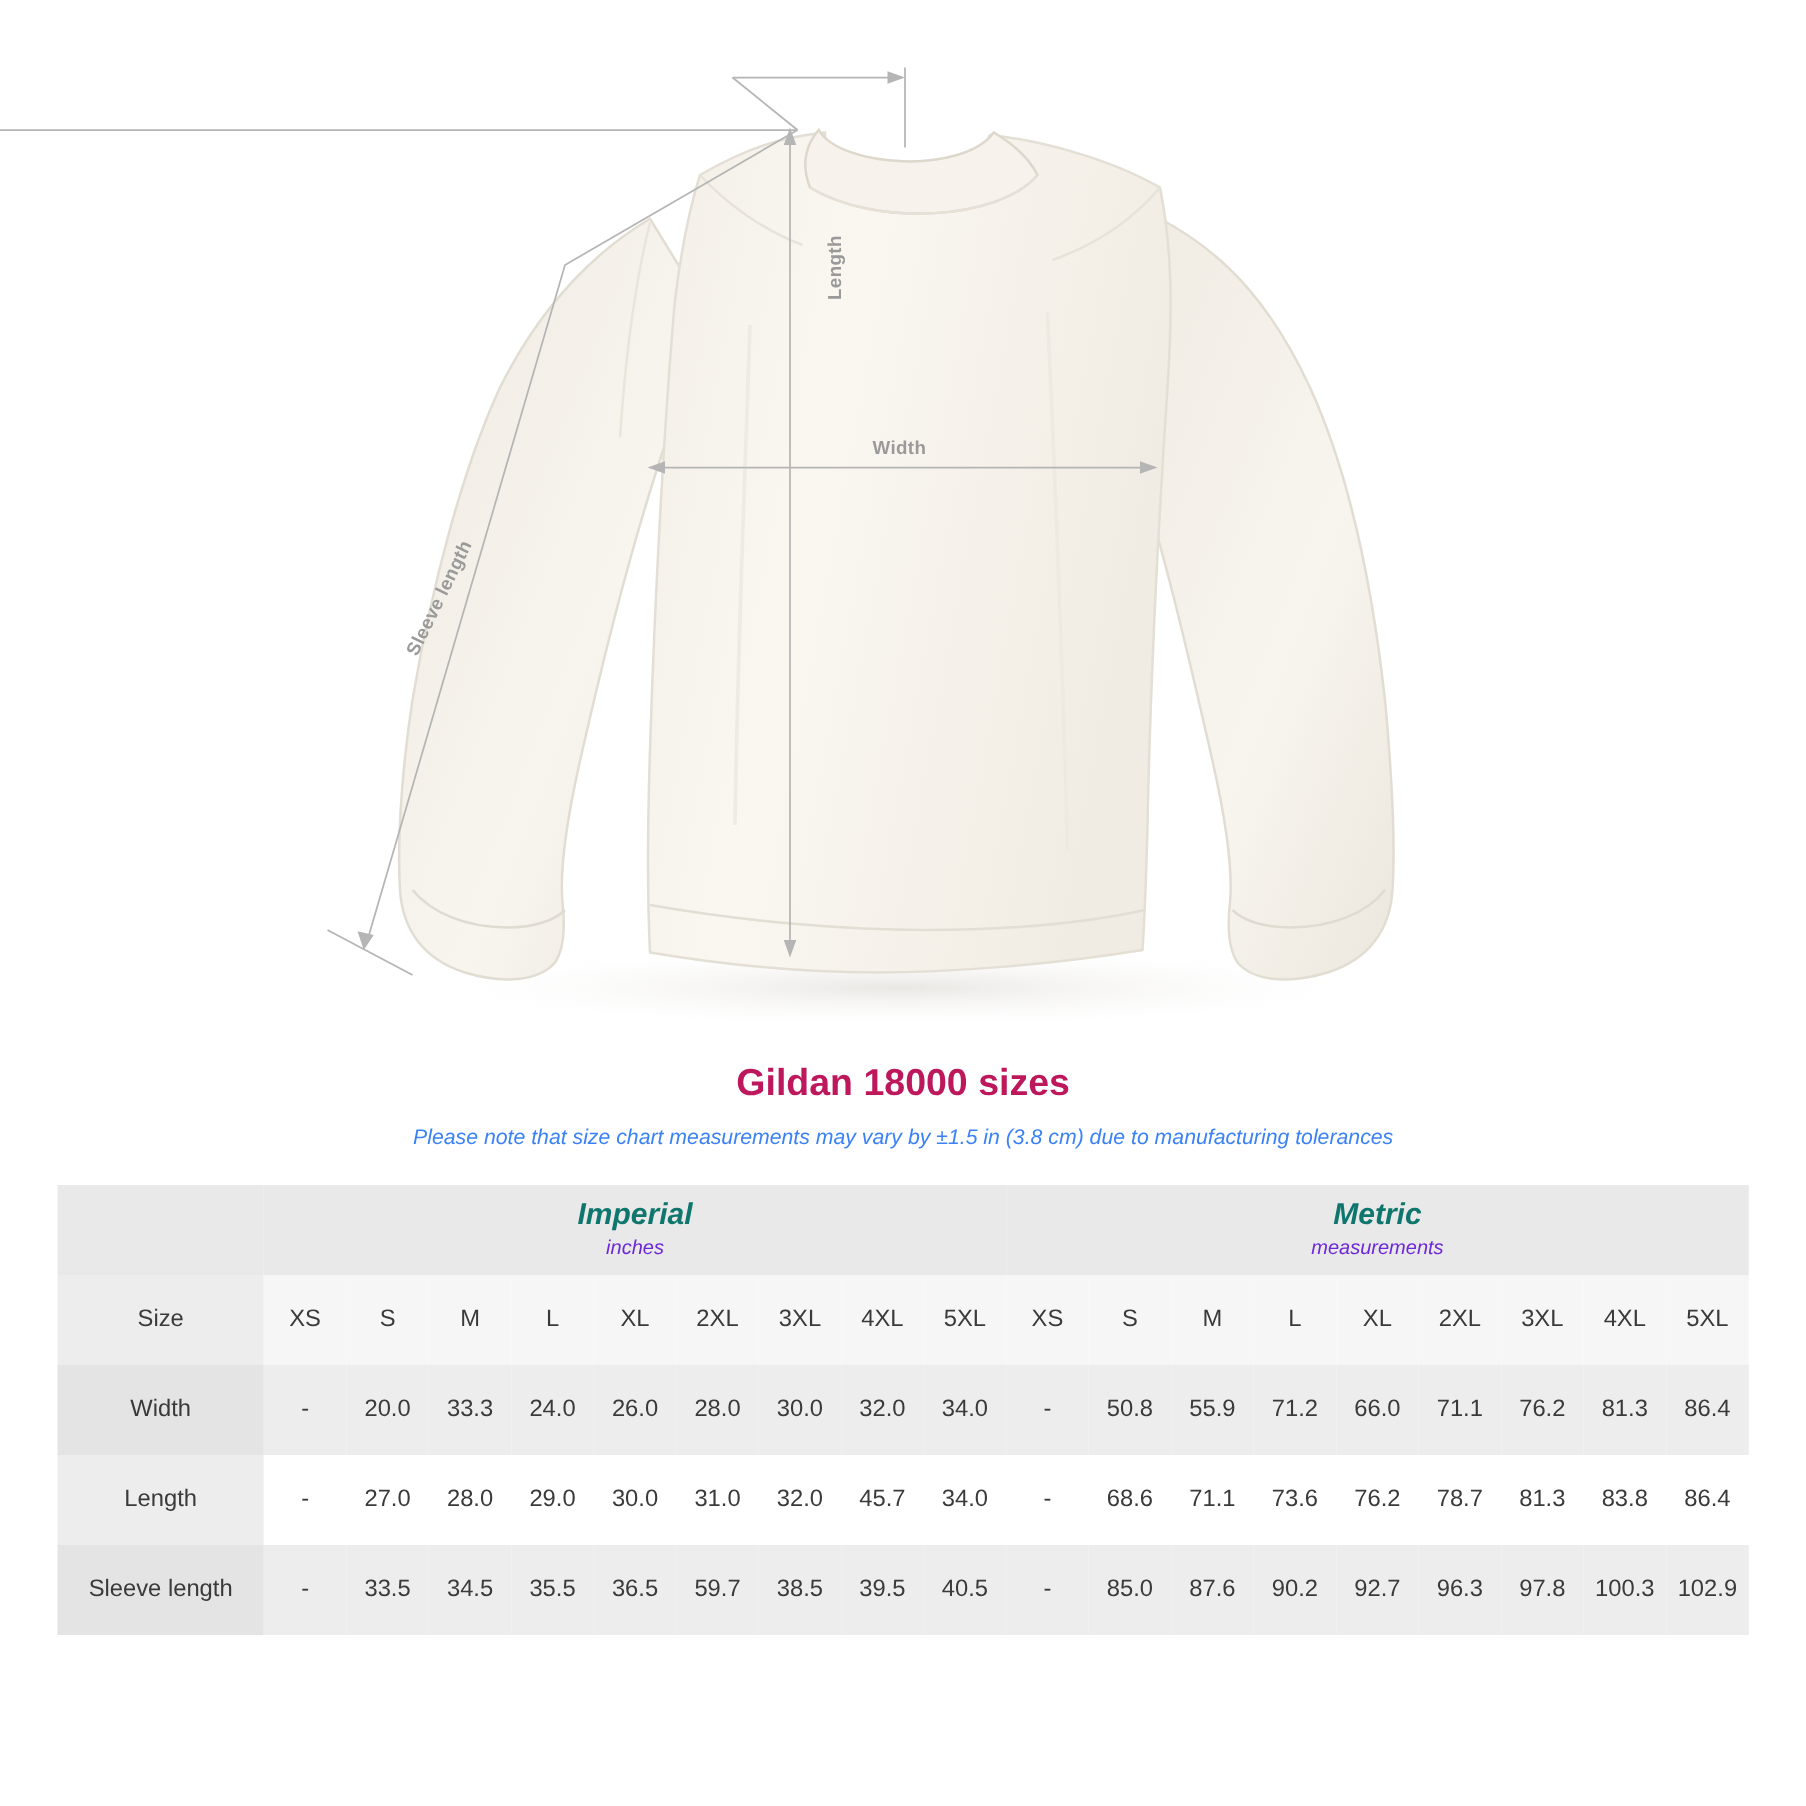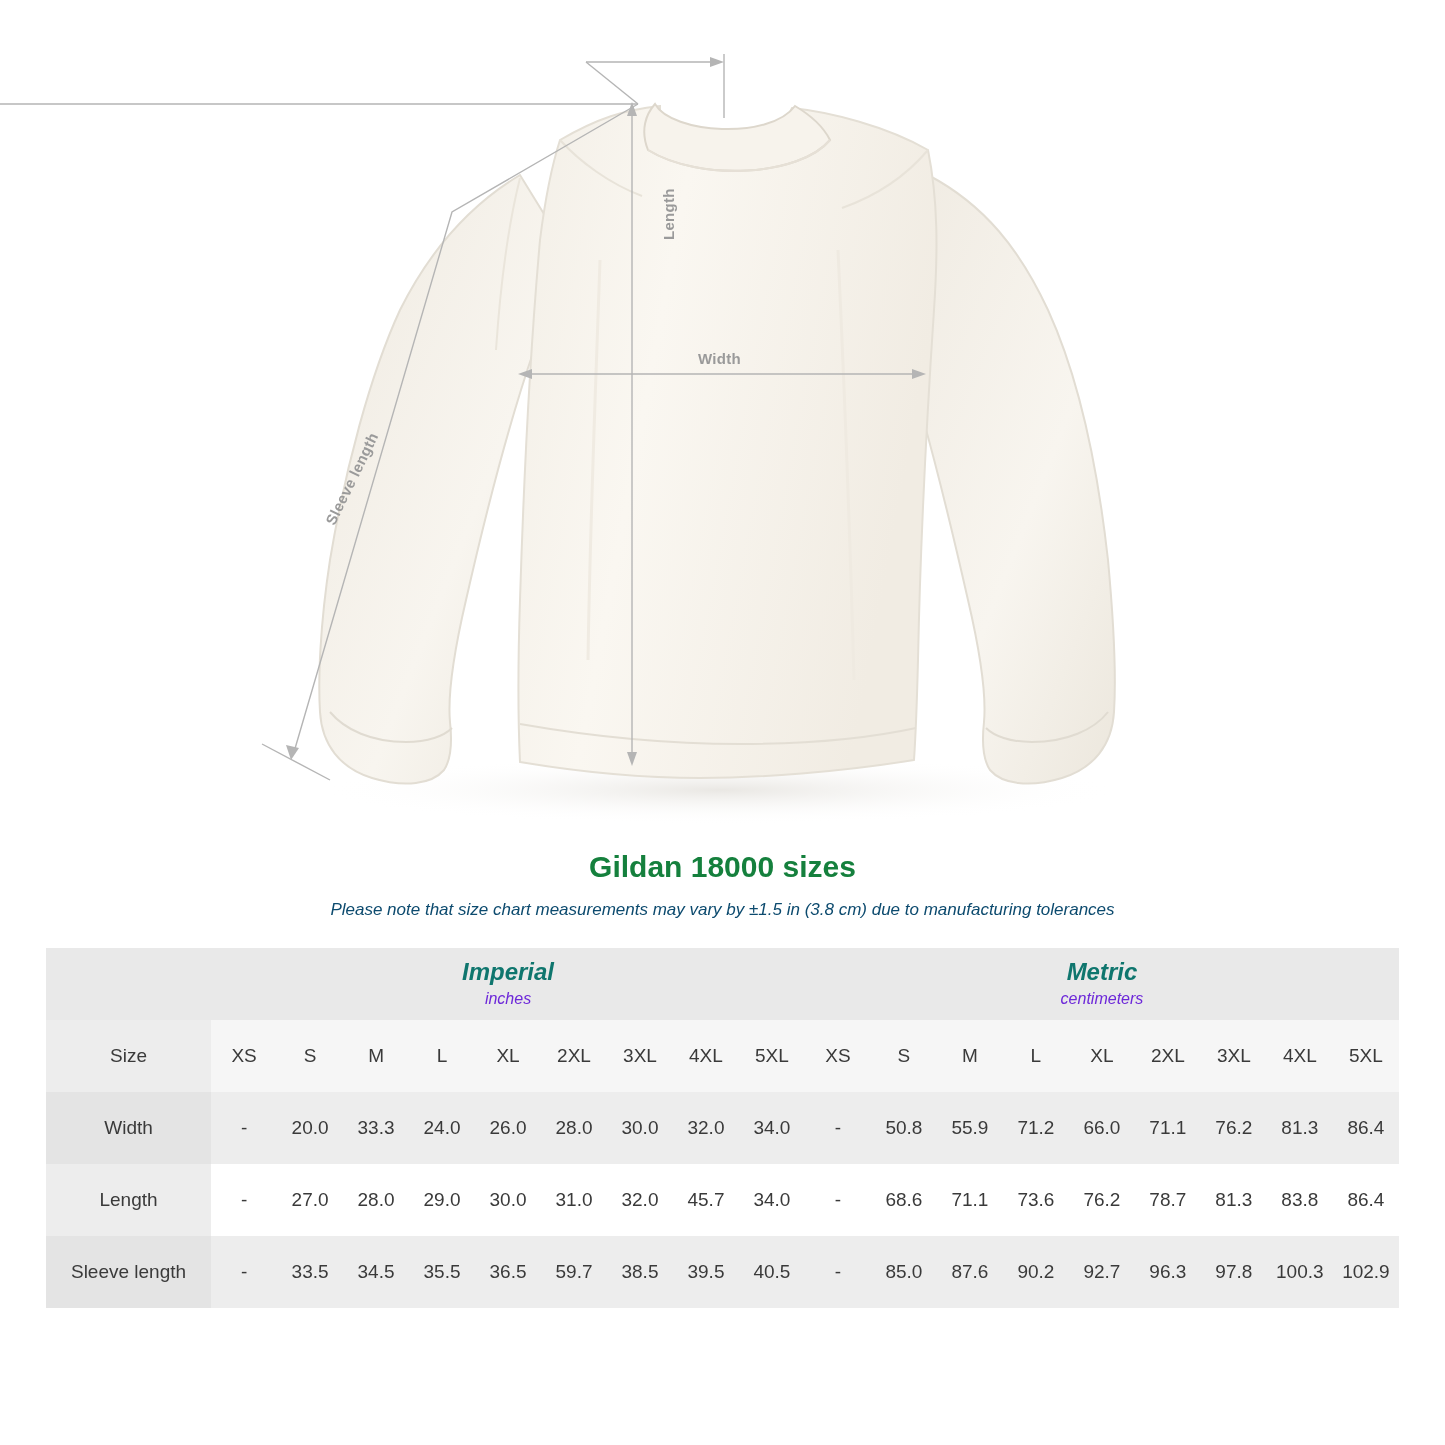--- a/index.html
+++ b/index.html
@@ -49,27 +49,27 @@
   }
 
   
   .title-block {
     text-align: center;
     margin-top: 10px;
   }
   .chart-title {
     font-size: 30px;
     font-weight: bold;
-    color: #15803d;
+    color: #be185d;
     margin: 0 0 16px 0;
   }
   .chart-note {
     font-size: 17px;
     font-style: italic;
-    color: #0c4a6e;
+    color: #3b82f6;
     margin: 0;
   }
 
   
   .table-wrap {
     margin: 28px 46px 0 46px;
   }
   table.size-table {
     width: 100%;
     border-collapse: collapse;
@@ -254,21 +254,21 @@
         </colgroup>
       <tbody id="table-body">
           <tr class="sys-header">
             <td></td>
             <td colspan="9">
               <div class="sys-name">Imperial</div>
               <div class="sys-unit">inches</div>
             </td>
             <td colspan="9">
               <div class="sys-name">Metric</div>
-              <div class="sys-unit">centimeters</div>
+              <div class="sys-unit">measurements</div>
             </td>
           </tr>
           <tr class="header-row">
             <td class="col-head first-col">Size</td>
             <td class="col-head">XS</td>
             <td class="col-head">S</td>
             <td class="col-head">M</td>
             <td class="col-head">L</td>
             <td class="col-head">XL</td>
             <td class="col-head">2XL</td>

